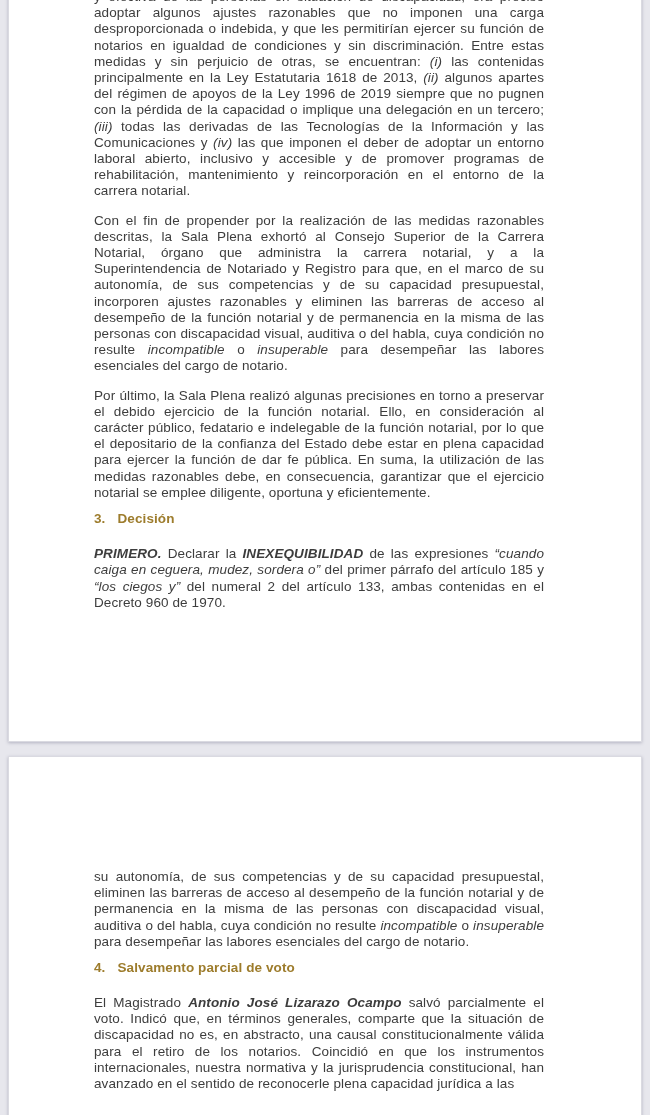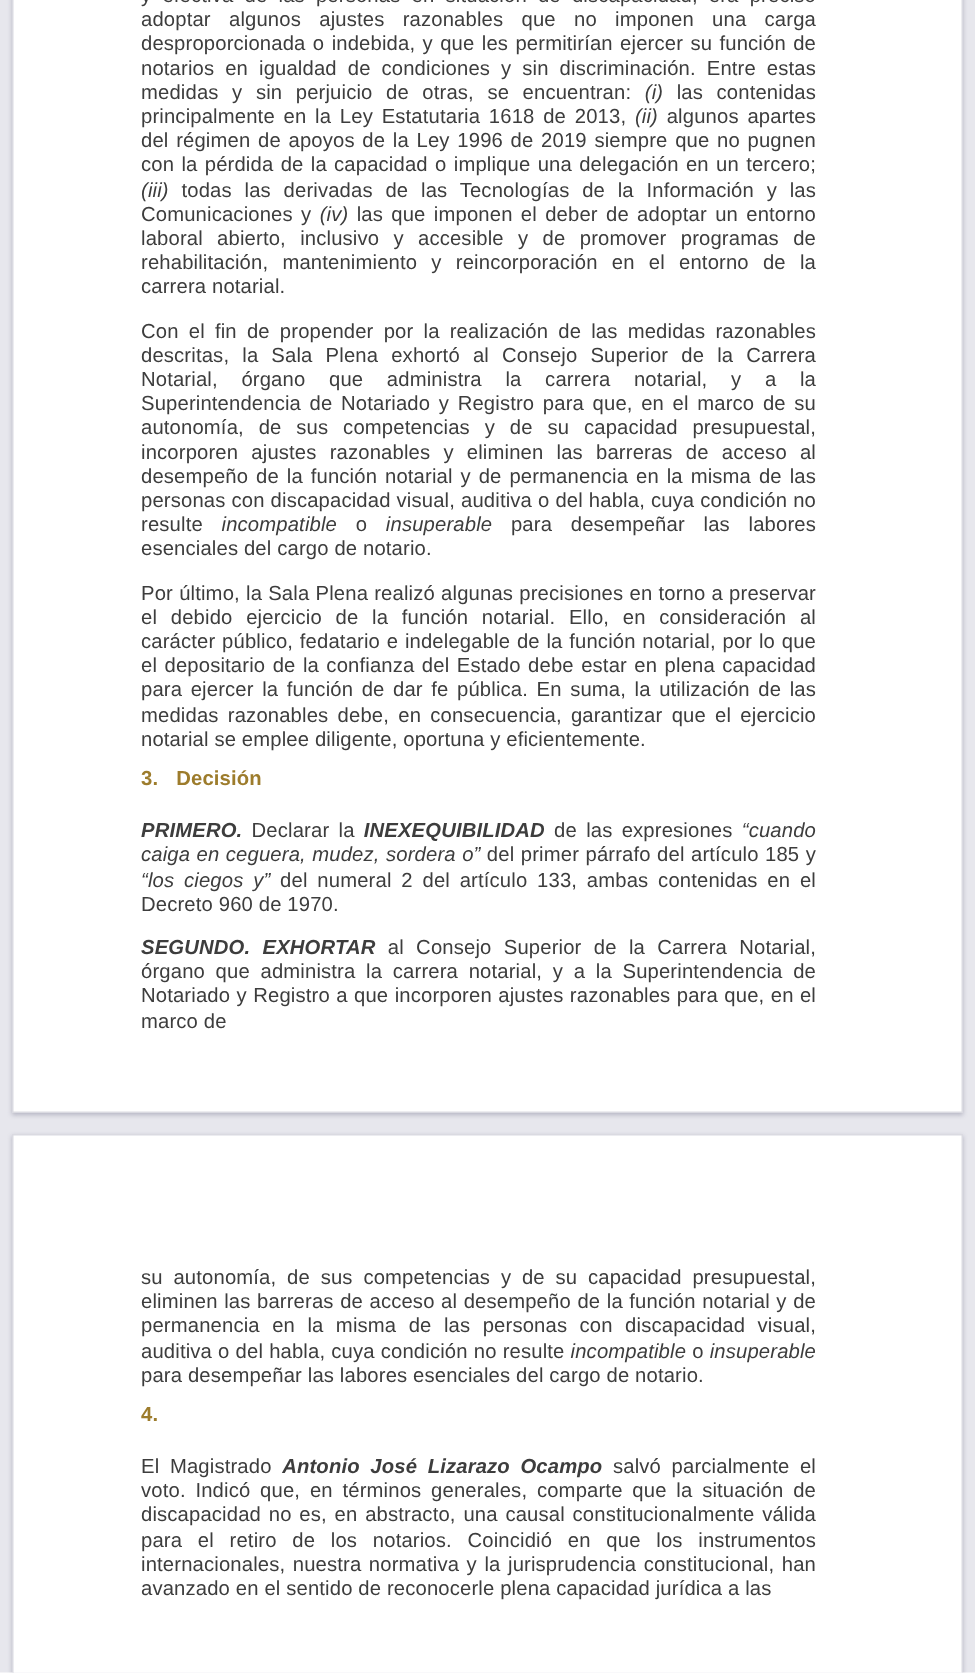--- a/index.html
+++ b/index.html
@@ -21,21 +21,21 @@
   .page-1 { margin-top: -12px; height: 754px; }
   .page-2 { margin-top: 14px; height: 640px; }
   .content {
     padding: 0 97px 0 85px;
     color: #3d3d3d;
     font-size: 13.5px;
     line-height: 16.2px;
     text-align: justify;
     letter-spacing: 0.1px;
   }
-  .page-2 .content { padding-top: 87px; }
+  .page-2 .content { padding-top: 112px; }
   .para { margin: 0 0 13px 0; }
   .para .b { font-weight: bold; font-style: italic; }
   .para .i { font-style: italic; }
   .clipped-line {
     white-space: nowrap;
     overflow: hidden;
     text-align-last: justify;
     margin-bottom: 0;
   }
   .doc-heading {
@@ -55,25 +55,25 @@
     <div class="content">
         <div class="para clipped-line"><span>y efectiva de las personas en situación de discapacidad, era preciso</span></div>
         <div class="para"><span>adoptar algunos ajustes razonables que no imponen una carga desproporcionada o indebida, y que les permitirían ejercer su función de notarios en igualdad de condiciones y sin discriminación. Entre estas medidas y sin perjuicio de otras, se encuentran: </span><span class="i">(i)</span><span> las contenidas principalmente en la Ley Estatutaria 1618 de 2013, </span><span class="i">(ii)</span><span> algunos apartes del régimen de apoyos de la Ley 1996 de 2019 siempre que no pugnen con la pérdida de la capacidad o implique una delegación en un tercero; </span><span class="i">(iii)</span><span> todas las derivadas de las Tecnologías de la Información y las Comunicaciones y </span><span class="i">(iv)</span><span> las que imponen el deber de adoptar un entorno laboral abierto, inclusivo y accesible y de promover programas de rehabilitación, mantenimiento y reincorporación en el entorno de la carrera notarial.</span></div>
         <div class="para"><span>Con el fin de propender por la realización de las medidas razonables descritas, la Sala Plena exhortó al Consejo Superior de la Carrera Notarial, órgano que administra la carrera notarial, y a la Superintendencia de Notariado y Registro para que, en el marco de su autonomía, de sus competencias y de su capacidad presupuestal, incorporen ajustes razonables y eliminen las barreras de acceso al desempeño de la función notarial y de permanencia en la misma de las personas con discapacidad visual, auditiva o del habla, cuya condición no resulte </span><span class="i">incompatible</span><span> o </span><span class="i">insuperable</span><span> para desempeñar las labores esenciales del cargo de notario.</span></div>
         <div class="para"><span>Por último, la Sala Plena realizó algunas precisiones en torno a preservar el debido ejercicio de la función notarial. Ello, en consideración al carácter público, fedatario e indelegable de la función notarial, por lo que el depositario de la confianza del Estado debe estar en plena capacidad para ejercer la función de dar fe pública. En suma, la utilización de las medidas razonables debe, en consecuencia, garantizar que el ejercicio notarial se emplee diligente, oportuna y eficientemente.</span></div>
         <div class="doc-heading" style="color: rgb(157, 124, 44);">
           <span class="h-num">3.</span>
           <span class="h-text">Decisión</span>
         </div>
         <div class="para"><span class="b">PRIMERO.</span><span> Declarar la </span><span class="b">INEXEQUIBILIDAD</span><span> de las expresiones </span><span class="i">“cuando caiga en ceguera, mudez, sordera o”</span><span> del primer párrafo del artículo 185 y </span><span class="i">“los ciegos y”</span><span> del numeral 2 del artículo 133, ambas contenidas en el Decreto 960 de 1970.</span></div>
-        <div class="para"><span class="b">SEGUNDO. EXHORTAR</span><span> al Consejo Superior de la Carrera Notarial, órgano que administra la carrera notarial, y a la Superintendencia de Notariado y Registro a que incorporen ajustes razonables para que, en el marco de</span></div>
       </div>
   </div>
   <div class="page page-2">
     <div class="content">
         <div class="para"><span>su autonomía, de sus competencias y de su capacidad presupuestal, eliminen las barreras de acceso al desempeño de la función notarial y de permanencia en la misma de las personas con discapacidad visual, auditiva o del habla, cuya condición no resulte </span><span class="i">incompatible</span><span> o </span><span class="i">insuperable</span><span> para desempeñar las labores esenciales del cargo de notario.</span></div>
         <div class="doc-heading" style="color: rgb(157, 124, 44);">
           <span class="h-num">4.</span>
+          <span class="h-text">Salvamento parcial de voto</span>
         </div>
         <div class="para"><span>El Magistrado </span><span class="b">Antonio José Lizarazo Ocampo</span><span> salvó parcialmente el voto. Indicó que, en términos generales, comparte que la situación de discapacidad no es, en abstracto, una causal constitucionalmente válida para el retiro de los notarios. Coincidió en que los instrumentos internacionales, nuestra normativa y la jurisprudencia constitucional, han avanzado en el sentido de reconocerle plena capacidad jurídica a las</span></div>
       </div>
   </div>
 </div>
 
 </body></html>

